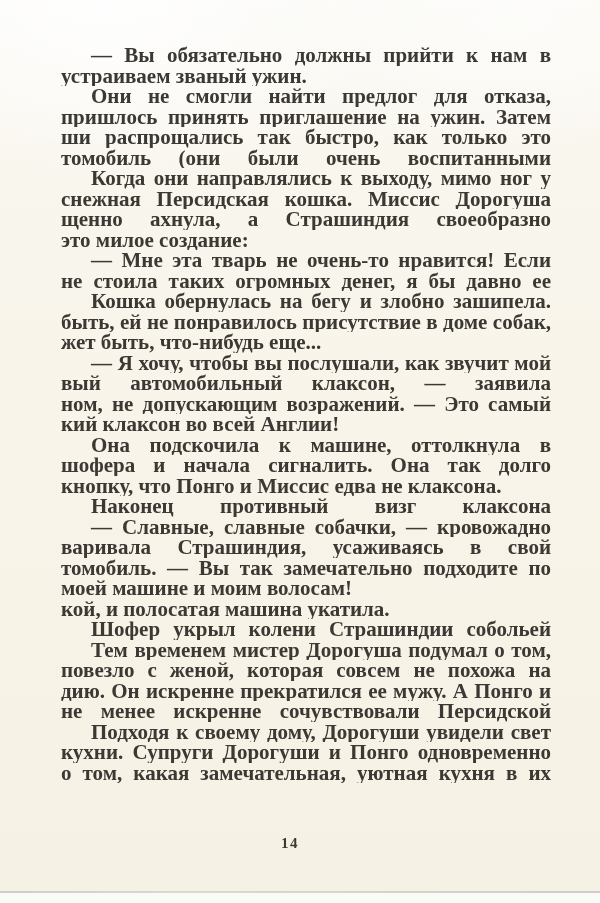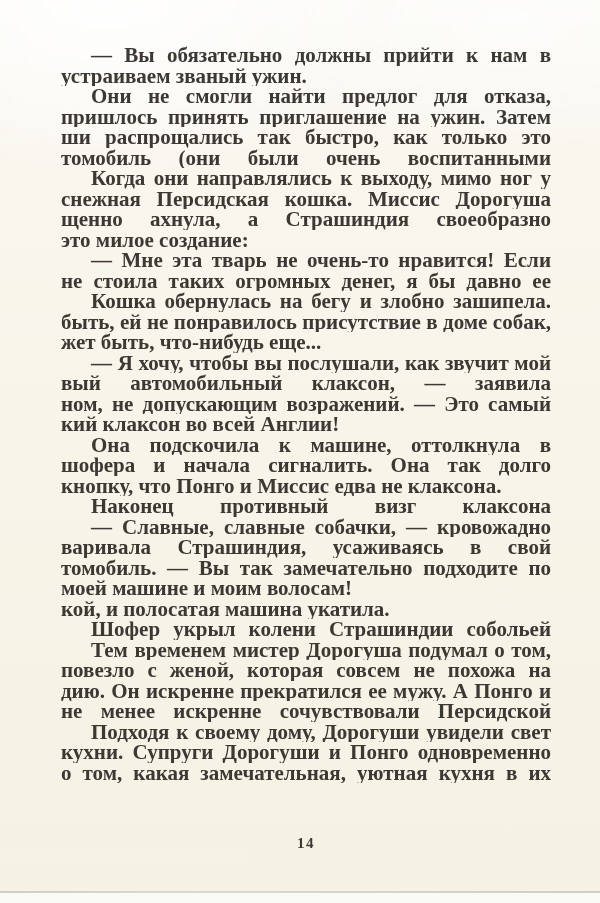--- a/index.html
+++ b/index.html
@@ -38,21 +38,21 @@
     text-align: justify;
     white-space: normal;
     overflow: hidden;
     height: 20.5px;
   }
   .line.fill { text-align-last: justify; }
   .line.first { text-indent: 30px; }
   .page-number {
     position: absolute;
     top: 835px;
-    left: 61px;
+    left: 45px;
     width: 490px;
     text-align: center;
     font-size: 15px;
     font-weight: 700;
     color: #3c3833;
     letter-spacing: 1.5px;
   }
   .scan-edge-line {
     position: absolute;
     left: 0;

